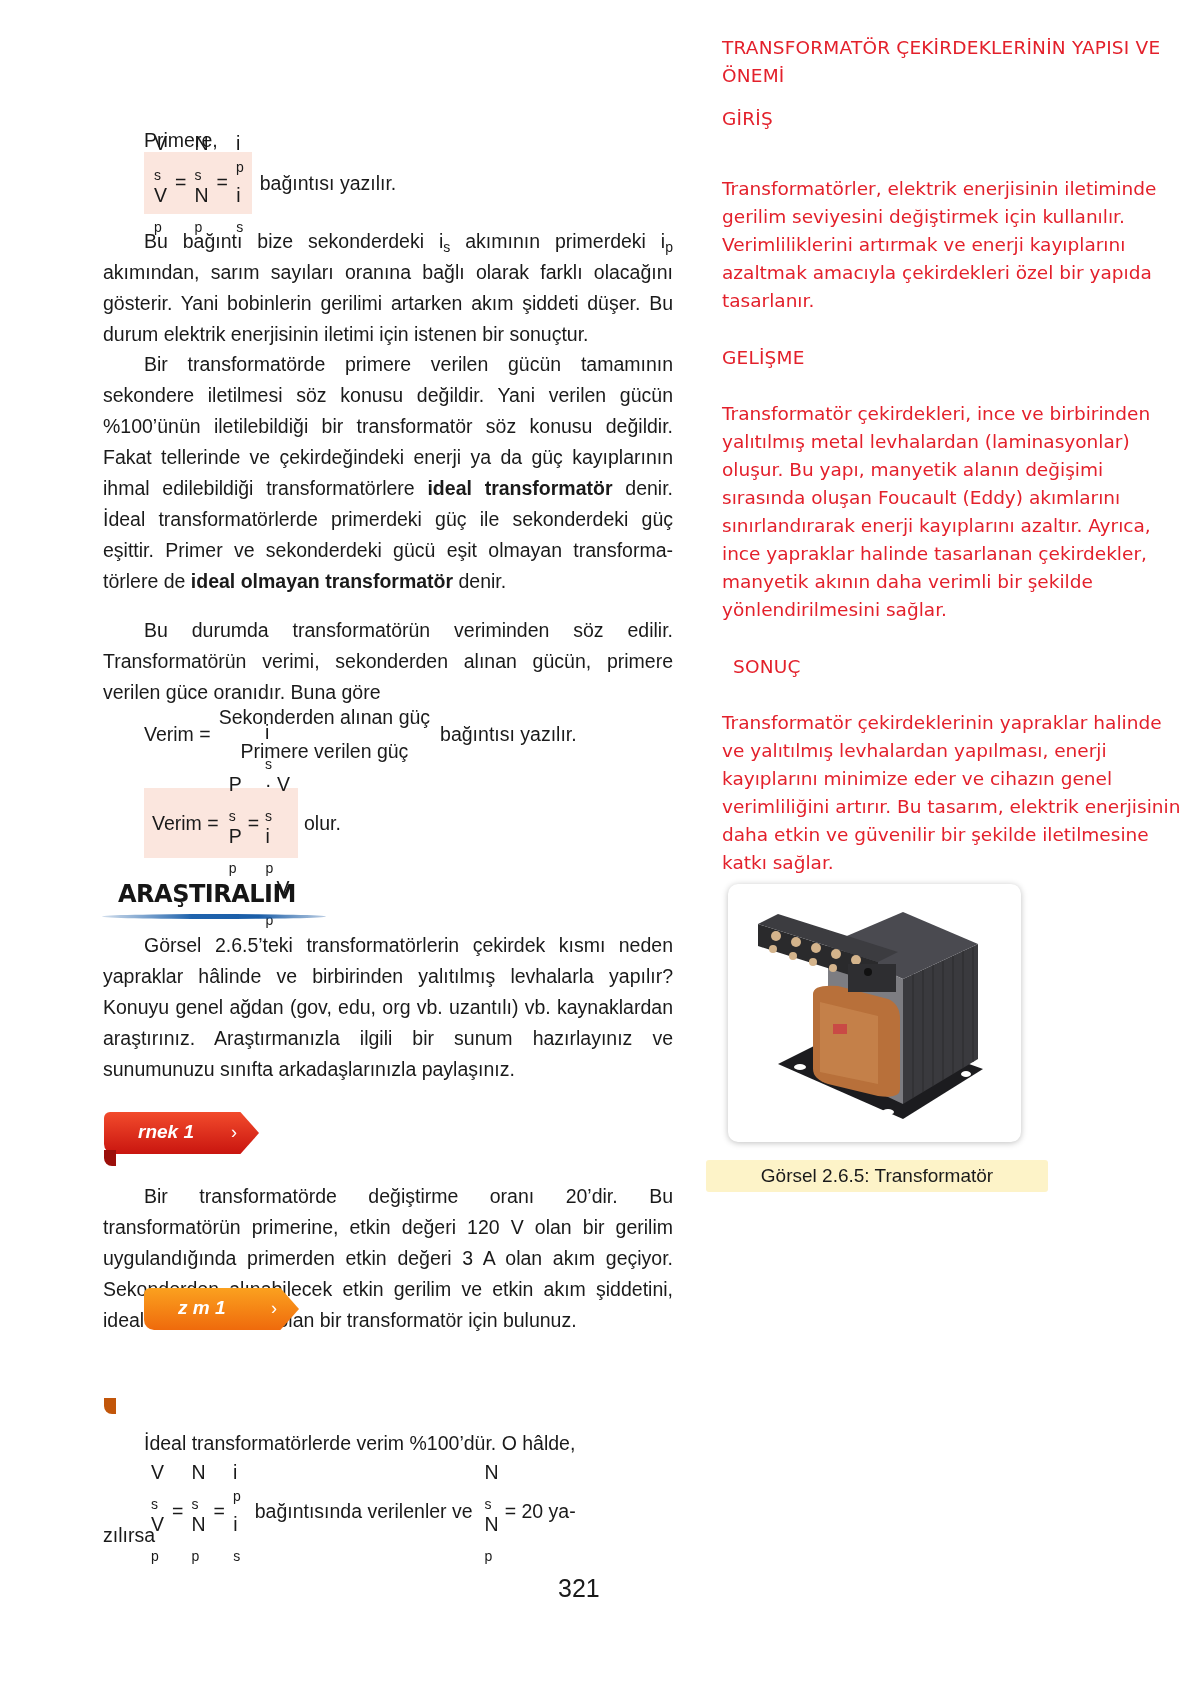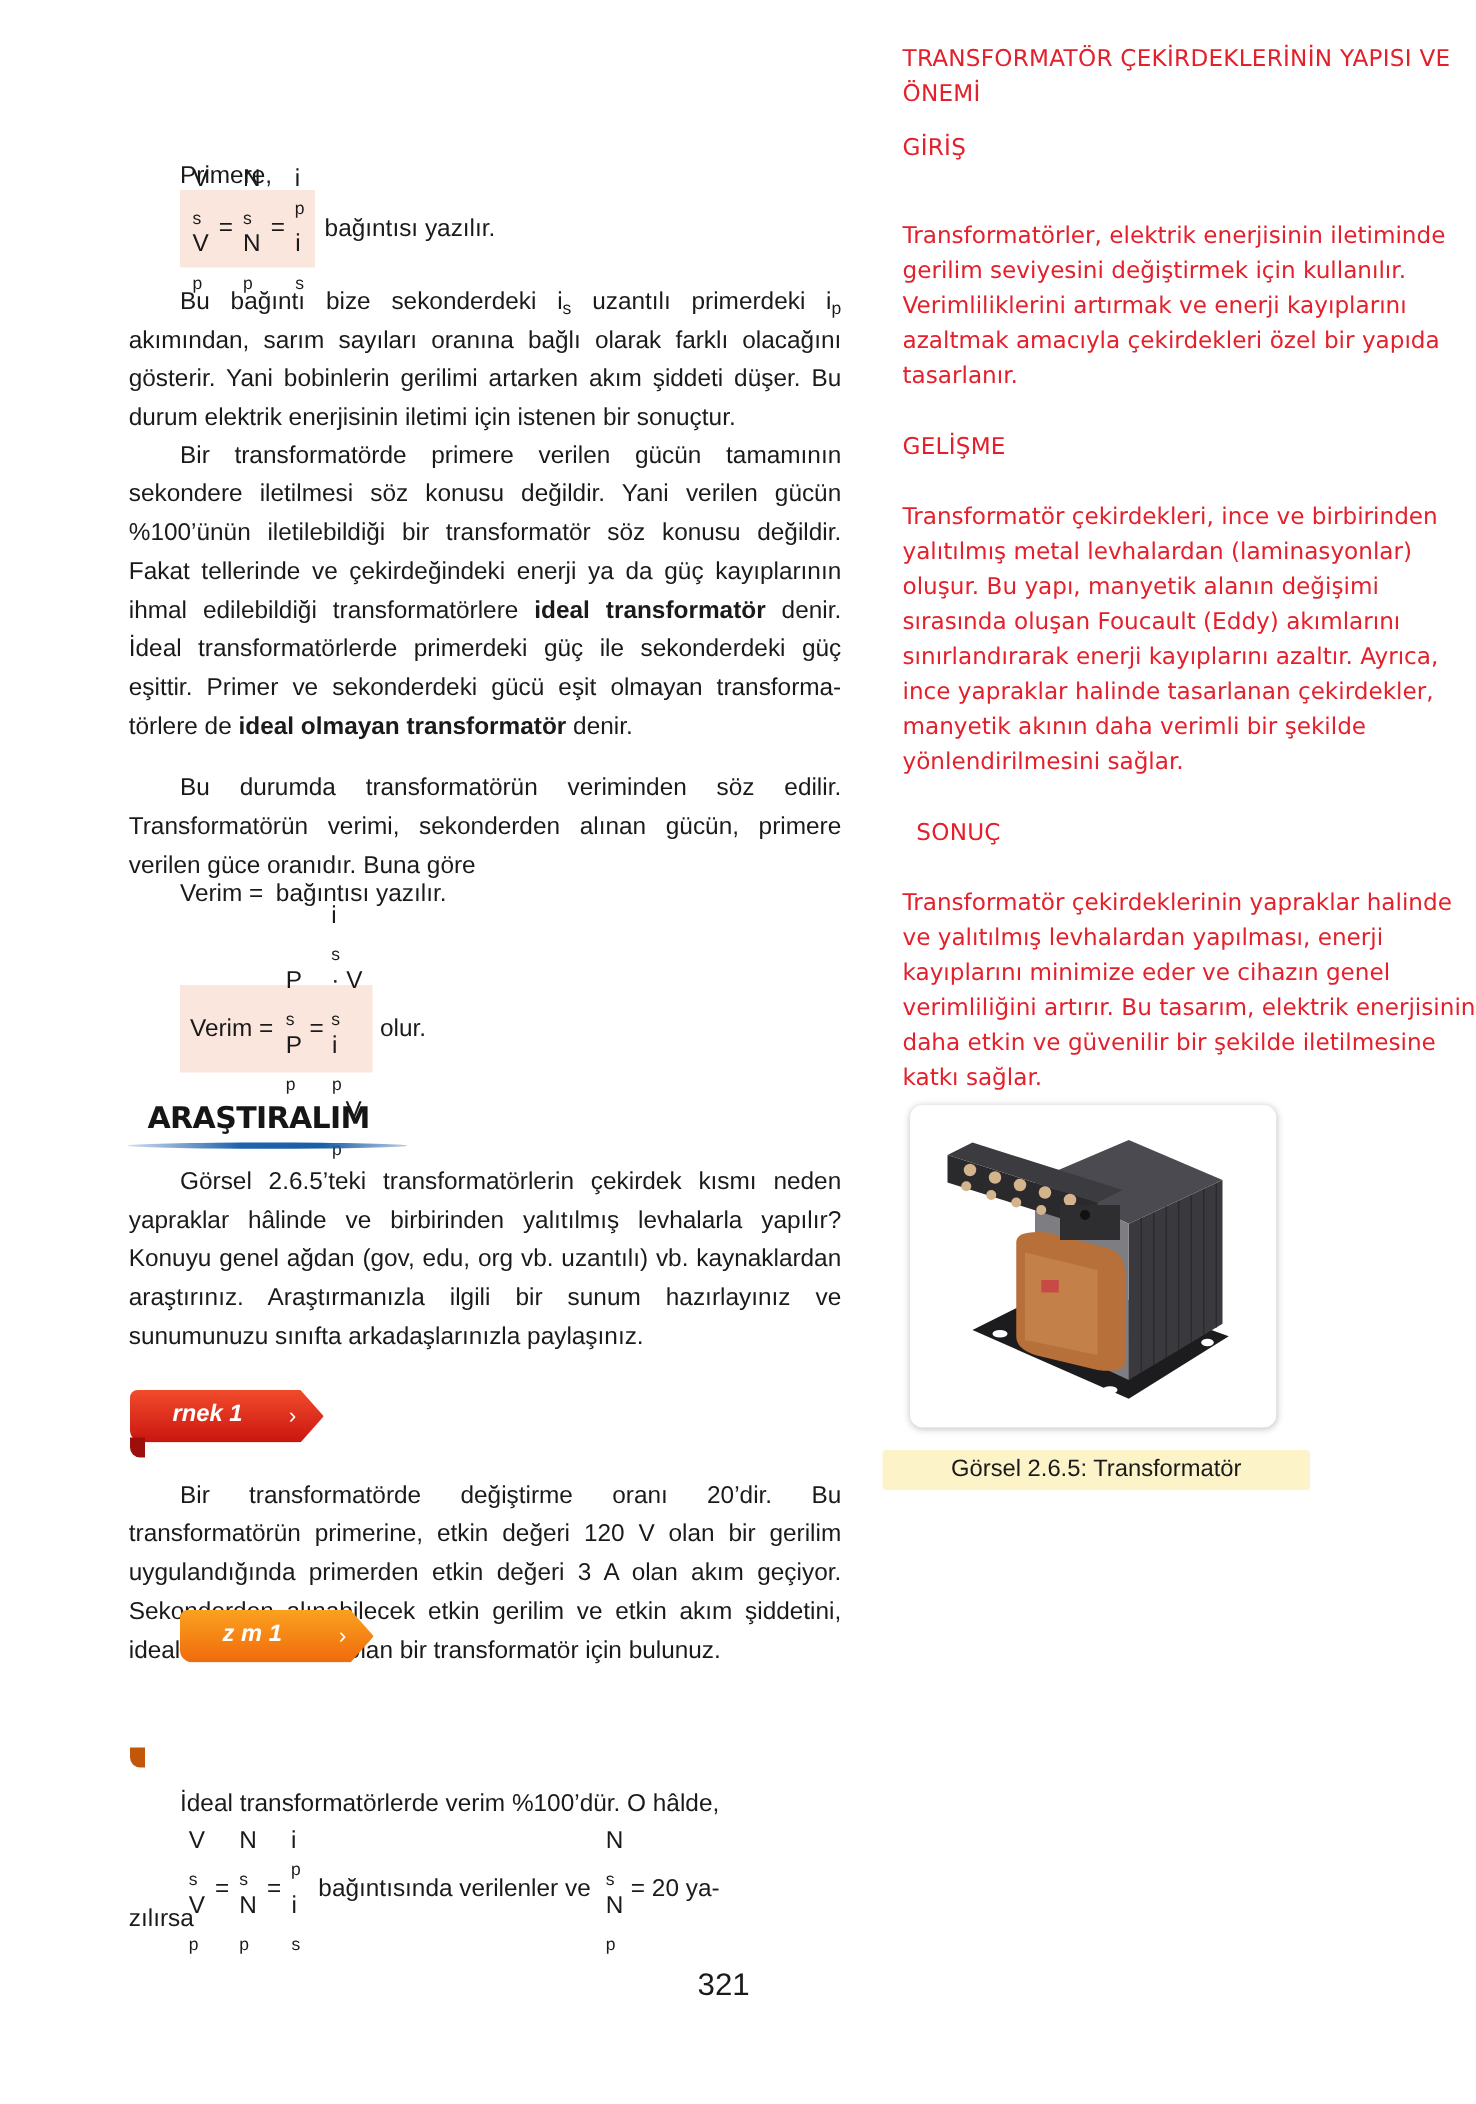--- a/index.html
+++ b/index.html
@@ -61,28 +61,32 @@
       </div>
       <span class="eq">=</span>
       <div class="frac">
         <span><span>i</span><sup>p</sup></span>
         <span><span>i</span><sub>s</sub></span>
       </div>
     </div>
     <span style="margin-left:8px;">bağıntısı yazılır.</span>
   </div>
 
-  <p class="abs para indent" style="left:0; top:226px; width:570px;"><span>Bu bağıntı bize sekonderdeki i</span><sub>s</sub><span> uzantılı primerdeki i</span><sub>p</sub><span> akımından, sarım sayıları oranına bağlı olarak farklı olacağını gösterir. Yani bobinlerin gerilimi artarken akım şiddeti düşer. Bu durum elektrik enerjisinin iletimi için istenen bir sonuçtur.</span></p>
+  <p class="abs para indent" style="left:0; top:226px; width:570px;"><span>Bu bağıntı bize sekonderdeki i</span><sub>s</sub><span> akımının primerdeki i</span><sub>p</sub><span> akımından, sarım sayıları oranına bağlı olarak farklı olacağını gösterir. Yani bobinlerin gerilimi artarken akım şiddeti düşer. Bu durum elektrik enerjisinin iletimi için istenen bir sonuçtur.</span></p>
 
   <p class="abs para indent" style="left:0; top:349px; width:570px;"><span>Bir transformatörde primere verilen gücün tamamının sekondere iletilmesi söz konusu değildir. Yani verilen gücün %100’ünün iletilebildiği bir transformatör söz konusu değildir. Fakat tellerinde ve çekirdeğindeki enerji ya da güç kayıplarının ihmal edilebildiği transformatörlere </span><b>ideal transformatör</b><span> denir. İdeal transformatörlerde primerdeki güç ile sekonderdeki güç eşittir. Primer ve sekonderdeki gücü eşit olmayan transforma-törlere de </span><b>ideal olmayan transformatör</b><span> denir.</span></p>
 
   <p class="abs para indent" style="left:0; top:615px; width:570px;">Bu durumda transformatörün veriminden söz edilir. Transformatörün verimi, sekonderden alınan gücün, primere verilen güce oranıdır. Buna göre</p>
 
   <div class="abs row" style="left:41px; top:700px;">
     <span>Verim =</span>
+    <div class="frac" style="margin-left:8px; line-height:34px;">
+      <span>Sekonderden alınan güç</span>
+      <span>Primere verilen güç</span>
+    </div>
     <span style="margin-left:10px;">bağıntısı yazılır.</span>
   </div>
 
   <div class="abs row" style="left:41px; top:788px;">
     <div class="row pink" style="padding:4px 8px 4px 8px; height:70px;">
       <span>Verim =</span>
       <div class="frac" style="margin-left:10px;">
         <span><span>P</span><sub>s</sub></span>
         <span><span>P</span><sub>p</sub></span>
       </div>

